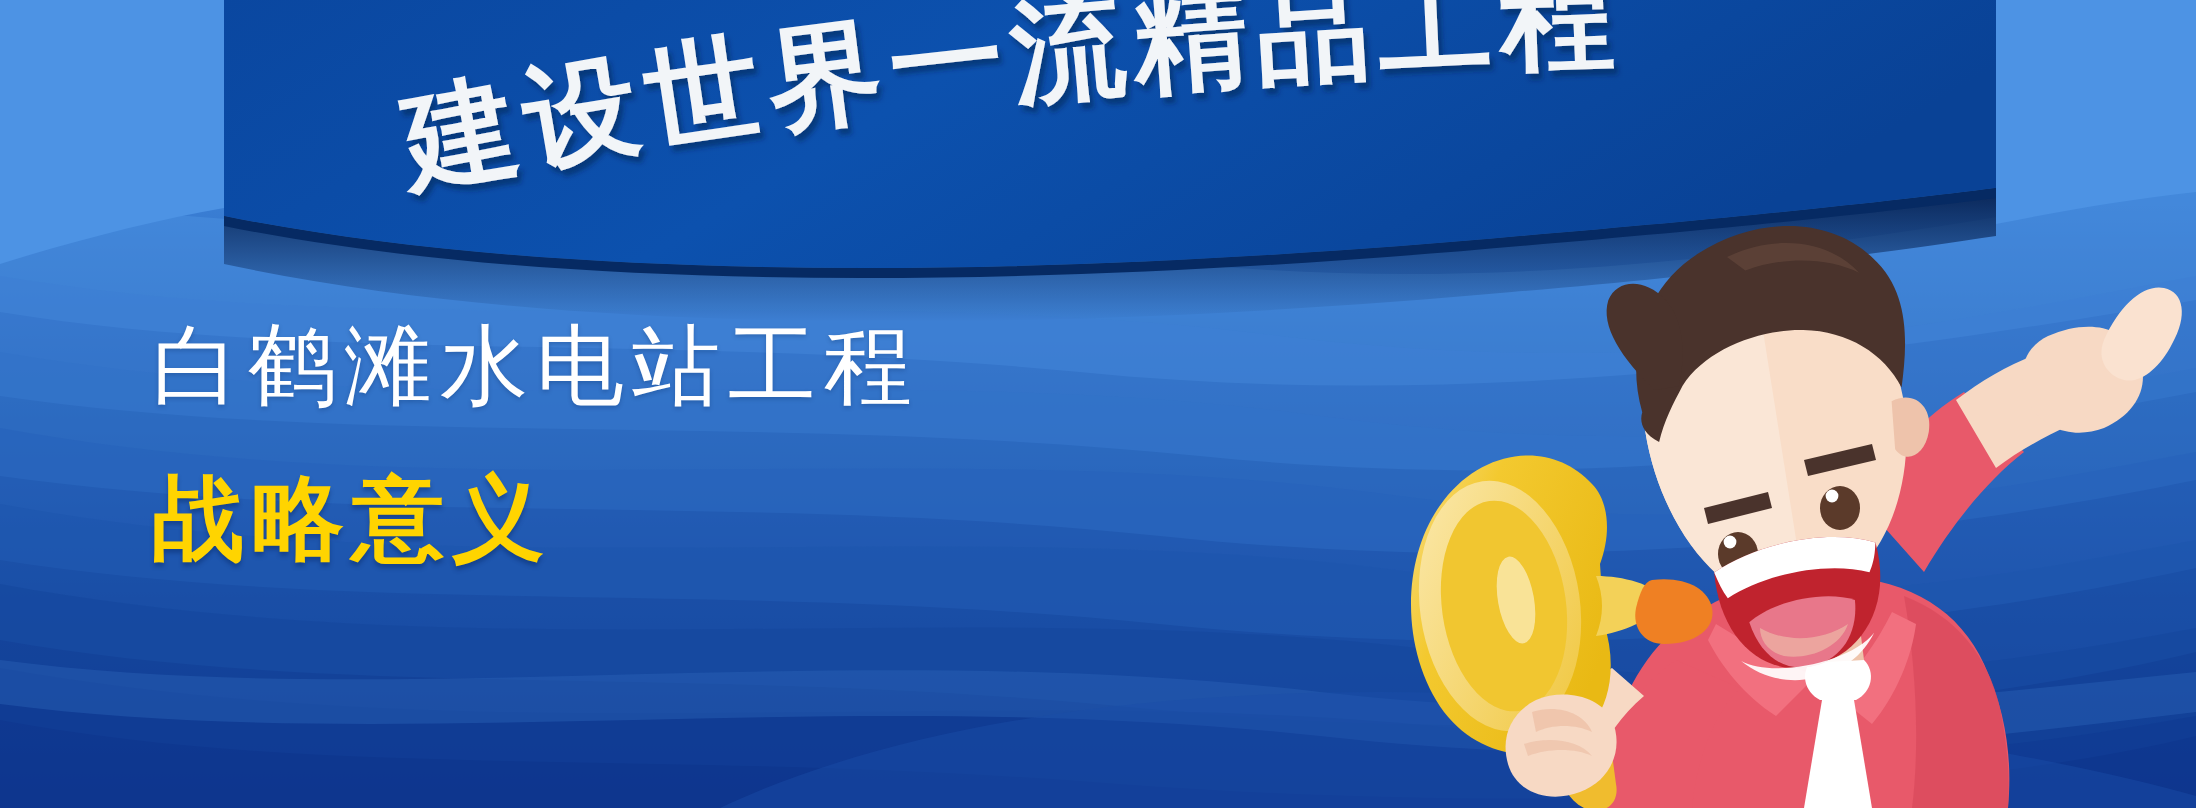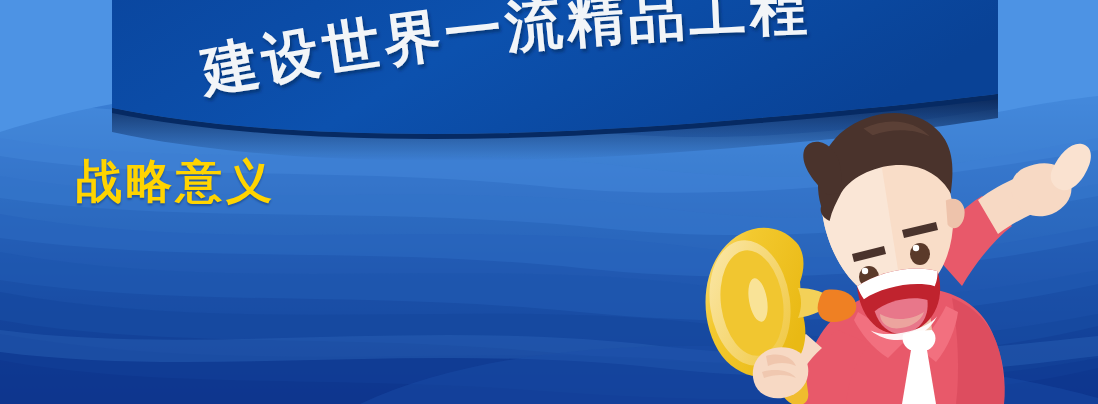--- a/index.html
+++ b/index.html
@@ -56,21 +56,21 @@
     margin: 6px 0 0 4px;
     text-shadow: 0 1px 2px rgba(4,30,80,0.25);
   }
   .tagline {
     font-size: 46px;
     line-height: 54px;
     font-weight: bold;
     color: #ffd400;
     letter-spacing: 4px;
     white-space: nowrap;
-    margin: 4px 0 0 4px;
+    margin: 20px 0 0 4px;
     text-shadow: 0 2px 2px rgba(4,30,80,0.35);
   }
 
   
   .ribbon-layer { position: absolute; top:0; left:0; width:1098px; height:404px; z-index: 30; }
   .ribbon-text-svg { position:absolute; top:0; left:0; width:1098px; height:404px; }
   .ribbon-glyph {
     font-family: "Liberation Sans", "DejaVu Sans", sans-serif;
     font-weight: bold;
     font-size: 57px;
@@ -146,20 +146,21 @@
       </defs>
       <text class="ribbon-glyph" filter="url(#txtSh)">
         <textPath href="#arcPath" startOffset="0">
           <tspan id="ribbonTextSpan">建设世界一流精品工程</tspan>
         </textPath>
       </text>
     </svg>
   </div>
 
   <div class="text-block">
+    <div class="subline">白鹤滩水电站工程</div>
     <div class="tagline">战略意义</div>
   </div>
 
   <svg class="char-svg char-layer" viewBox="0 0 1098 404" preserveAspectRatio="none">
     <defs>
       <linearGradient id="megG" x1="0" y1="0" x2="1" y2="0.6">
         <stop offset="0%" stop-color="#f8dc84"></stop>
         <stop offset="35%" stop-color="#f3c92f"></stop>
         <stop offset="100%" stop-color="#e9b914"></stop>
       </linearGradient>

